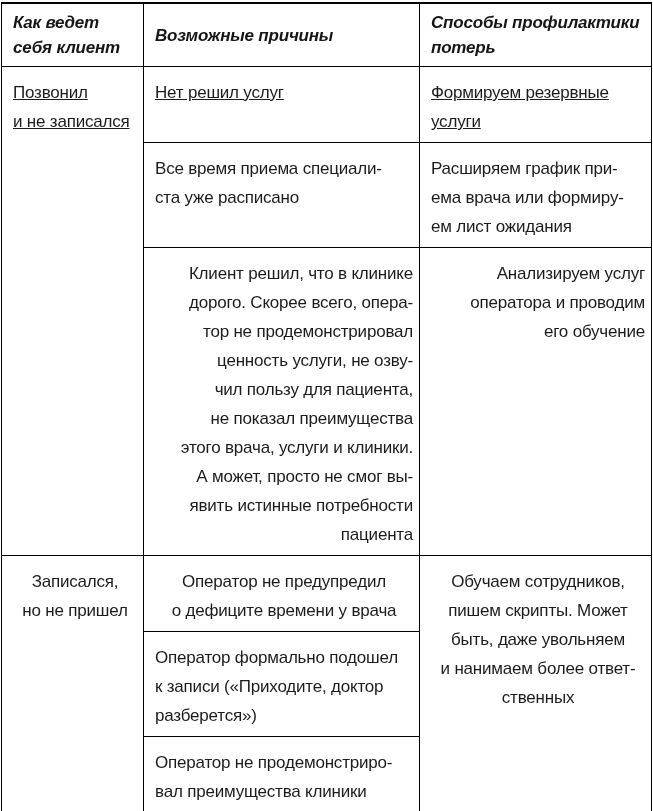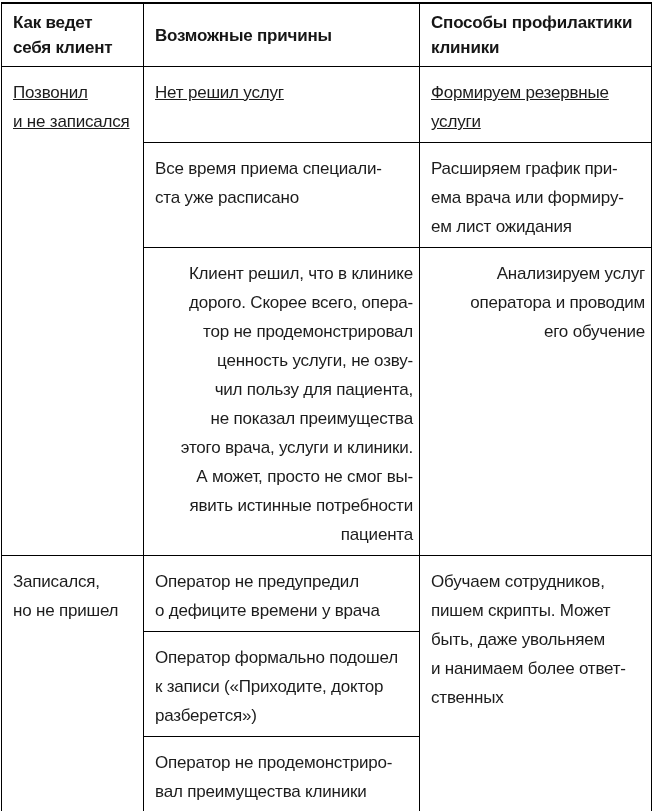--- a/index.html
+++ b/index.html
@@ -46,44 +46,44 @@
     font-size: 17px;
     line-height: 25px;
     padding-top: 6px;
     padding-bottom: 6px;
     color: #161616;
   }
   td {
     vertical-align: top;
     font-weight: 400;
   }
-  tr.h-header  { height: 60px; }
+  tr.h-header  { height: 60px; font-style: italic; }
   tr.h-r1 { height: 69px; text-decoration: underline; }
   tr.h-r2 { height: 95px; }
   tr.h-r3 { height: 264px; text-align: right; }
-  tr.h-r4 { height: 67px; }
+  tr.h-r4 { height: 67px; text-align: center; }
   tr.h-r5 { height: 95px; }
   tr.h-r6 { height: 67px; }
 </style>
 </head>
 <body>
 
 <table class="client-table">
   <colgroup>
     <col class="c1">
     <col class="c2">
     <col class="c3">
   </colgroup>
   <tbody>
     <tr class="h-header">
       <th>Как ведет
 себя клиент</th>
       <th>Возможные причины</th>
       <th>Способы профилактики
-клиники</th>
+потерь</th>
     </tr>
 
     <tr class="h-r1">
       <td rowspan="3">Позвонил
 и не записался</td>
       <td>Нет решил услуг</td>
       <td>Формируем резервные
 услуги</td>
     </tr>
     <tr class="h-r2">

